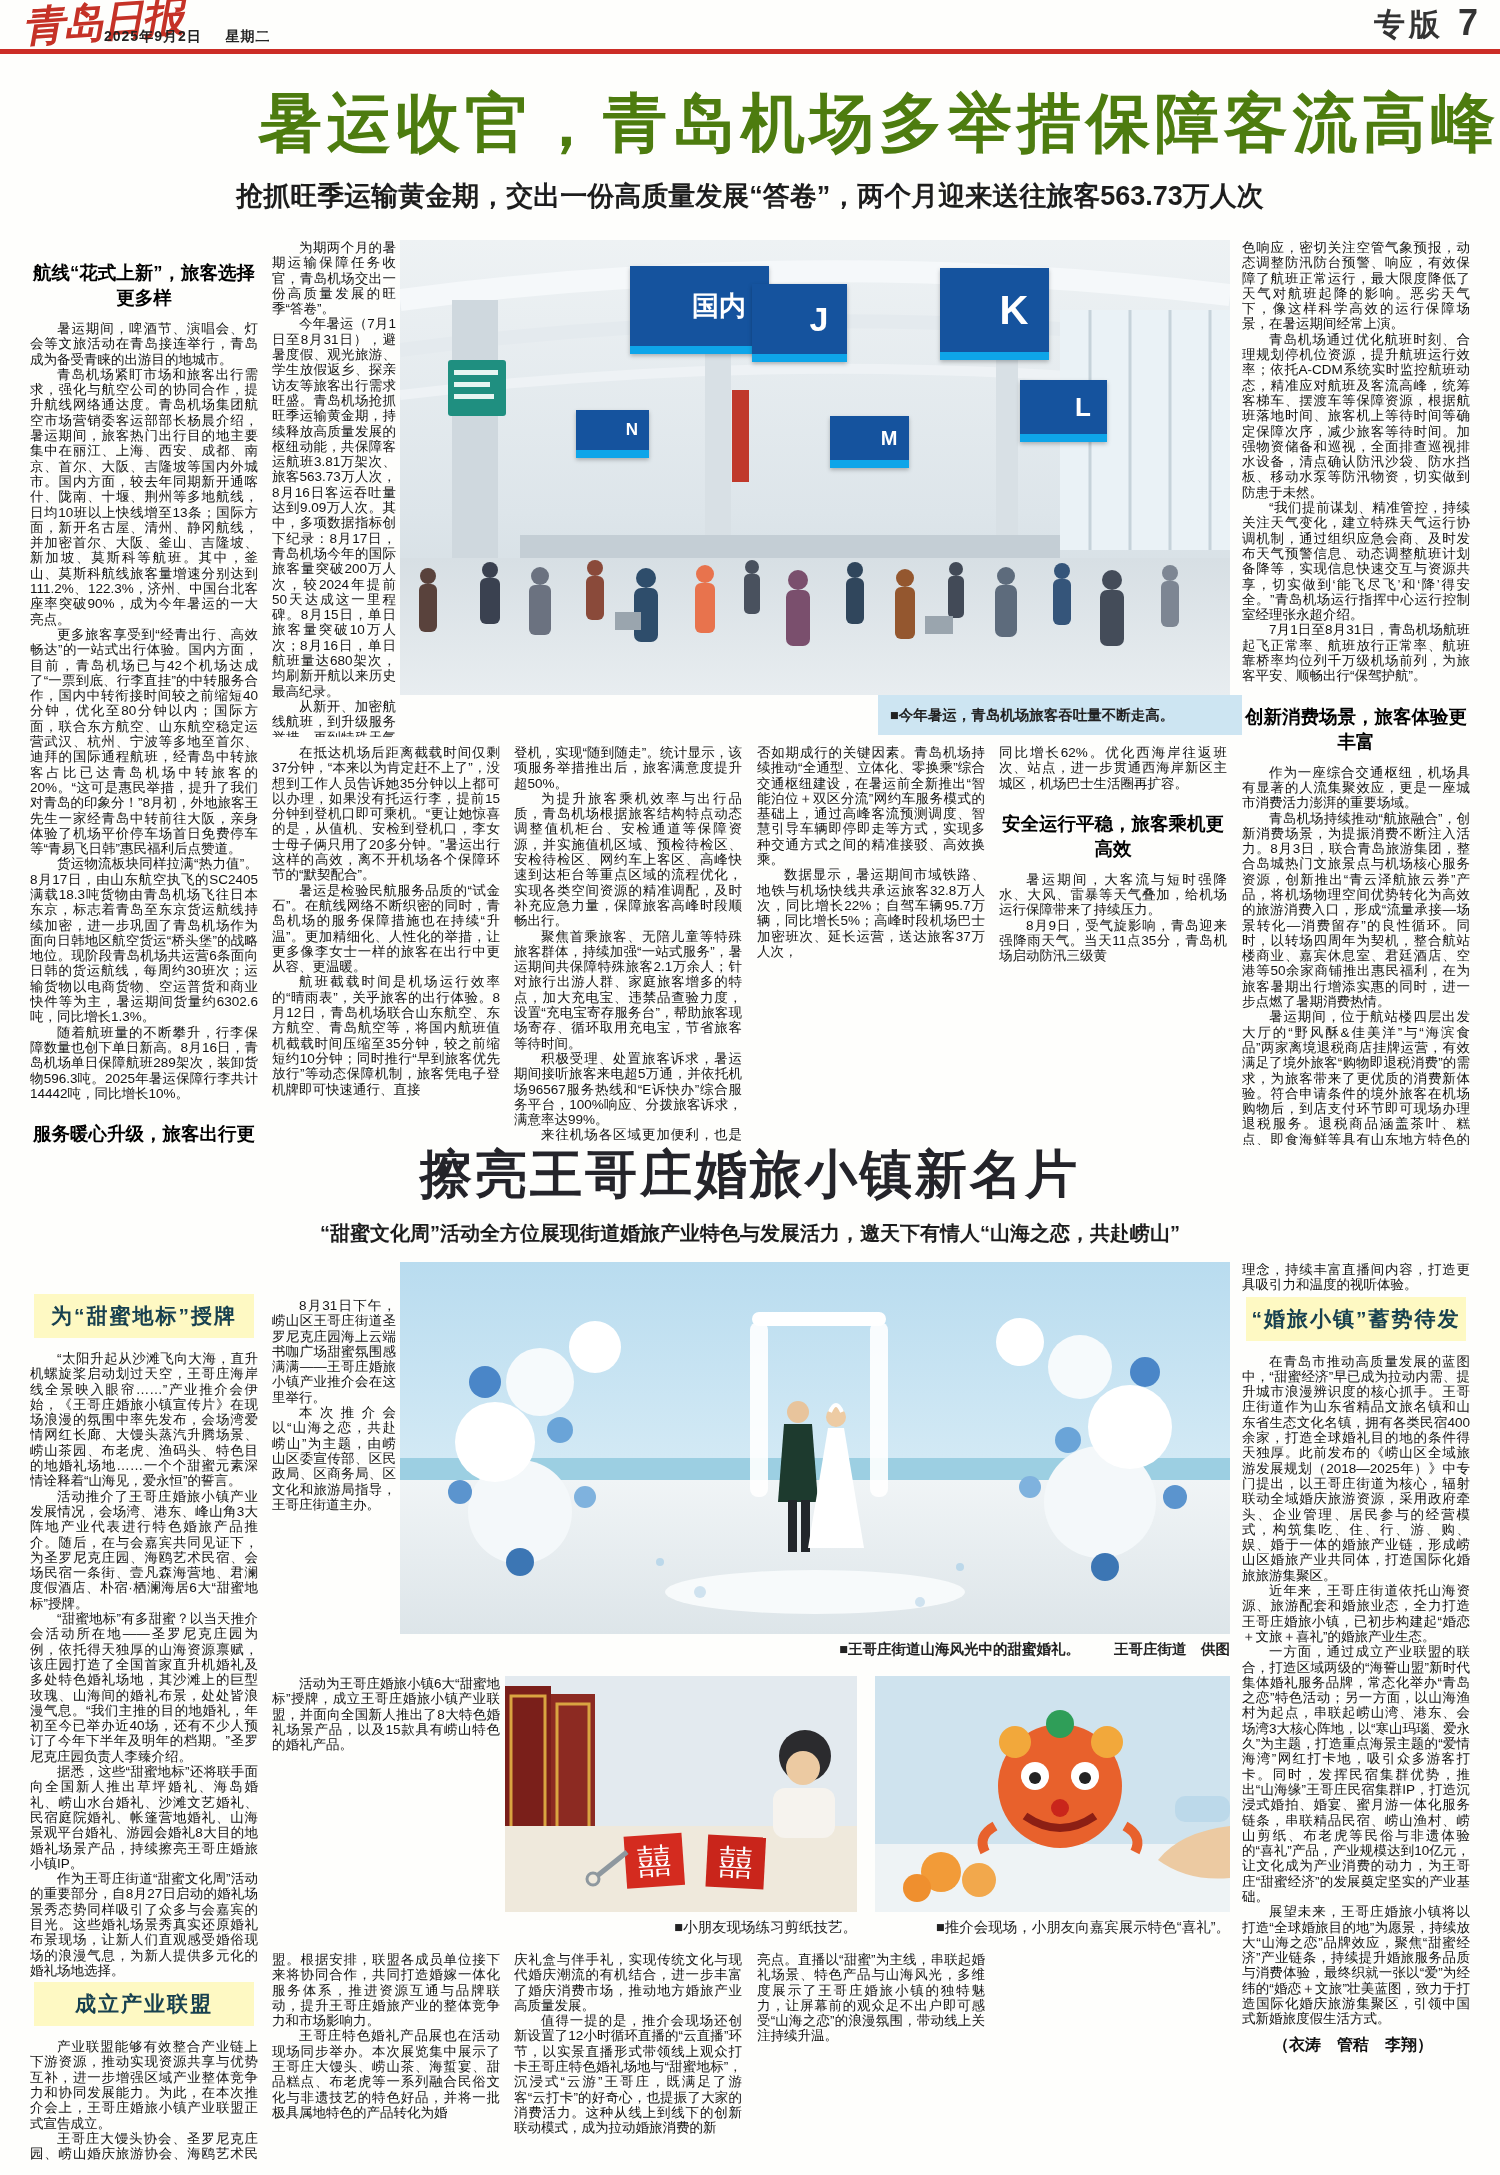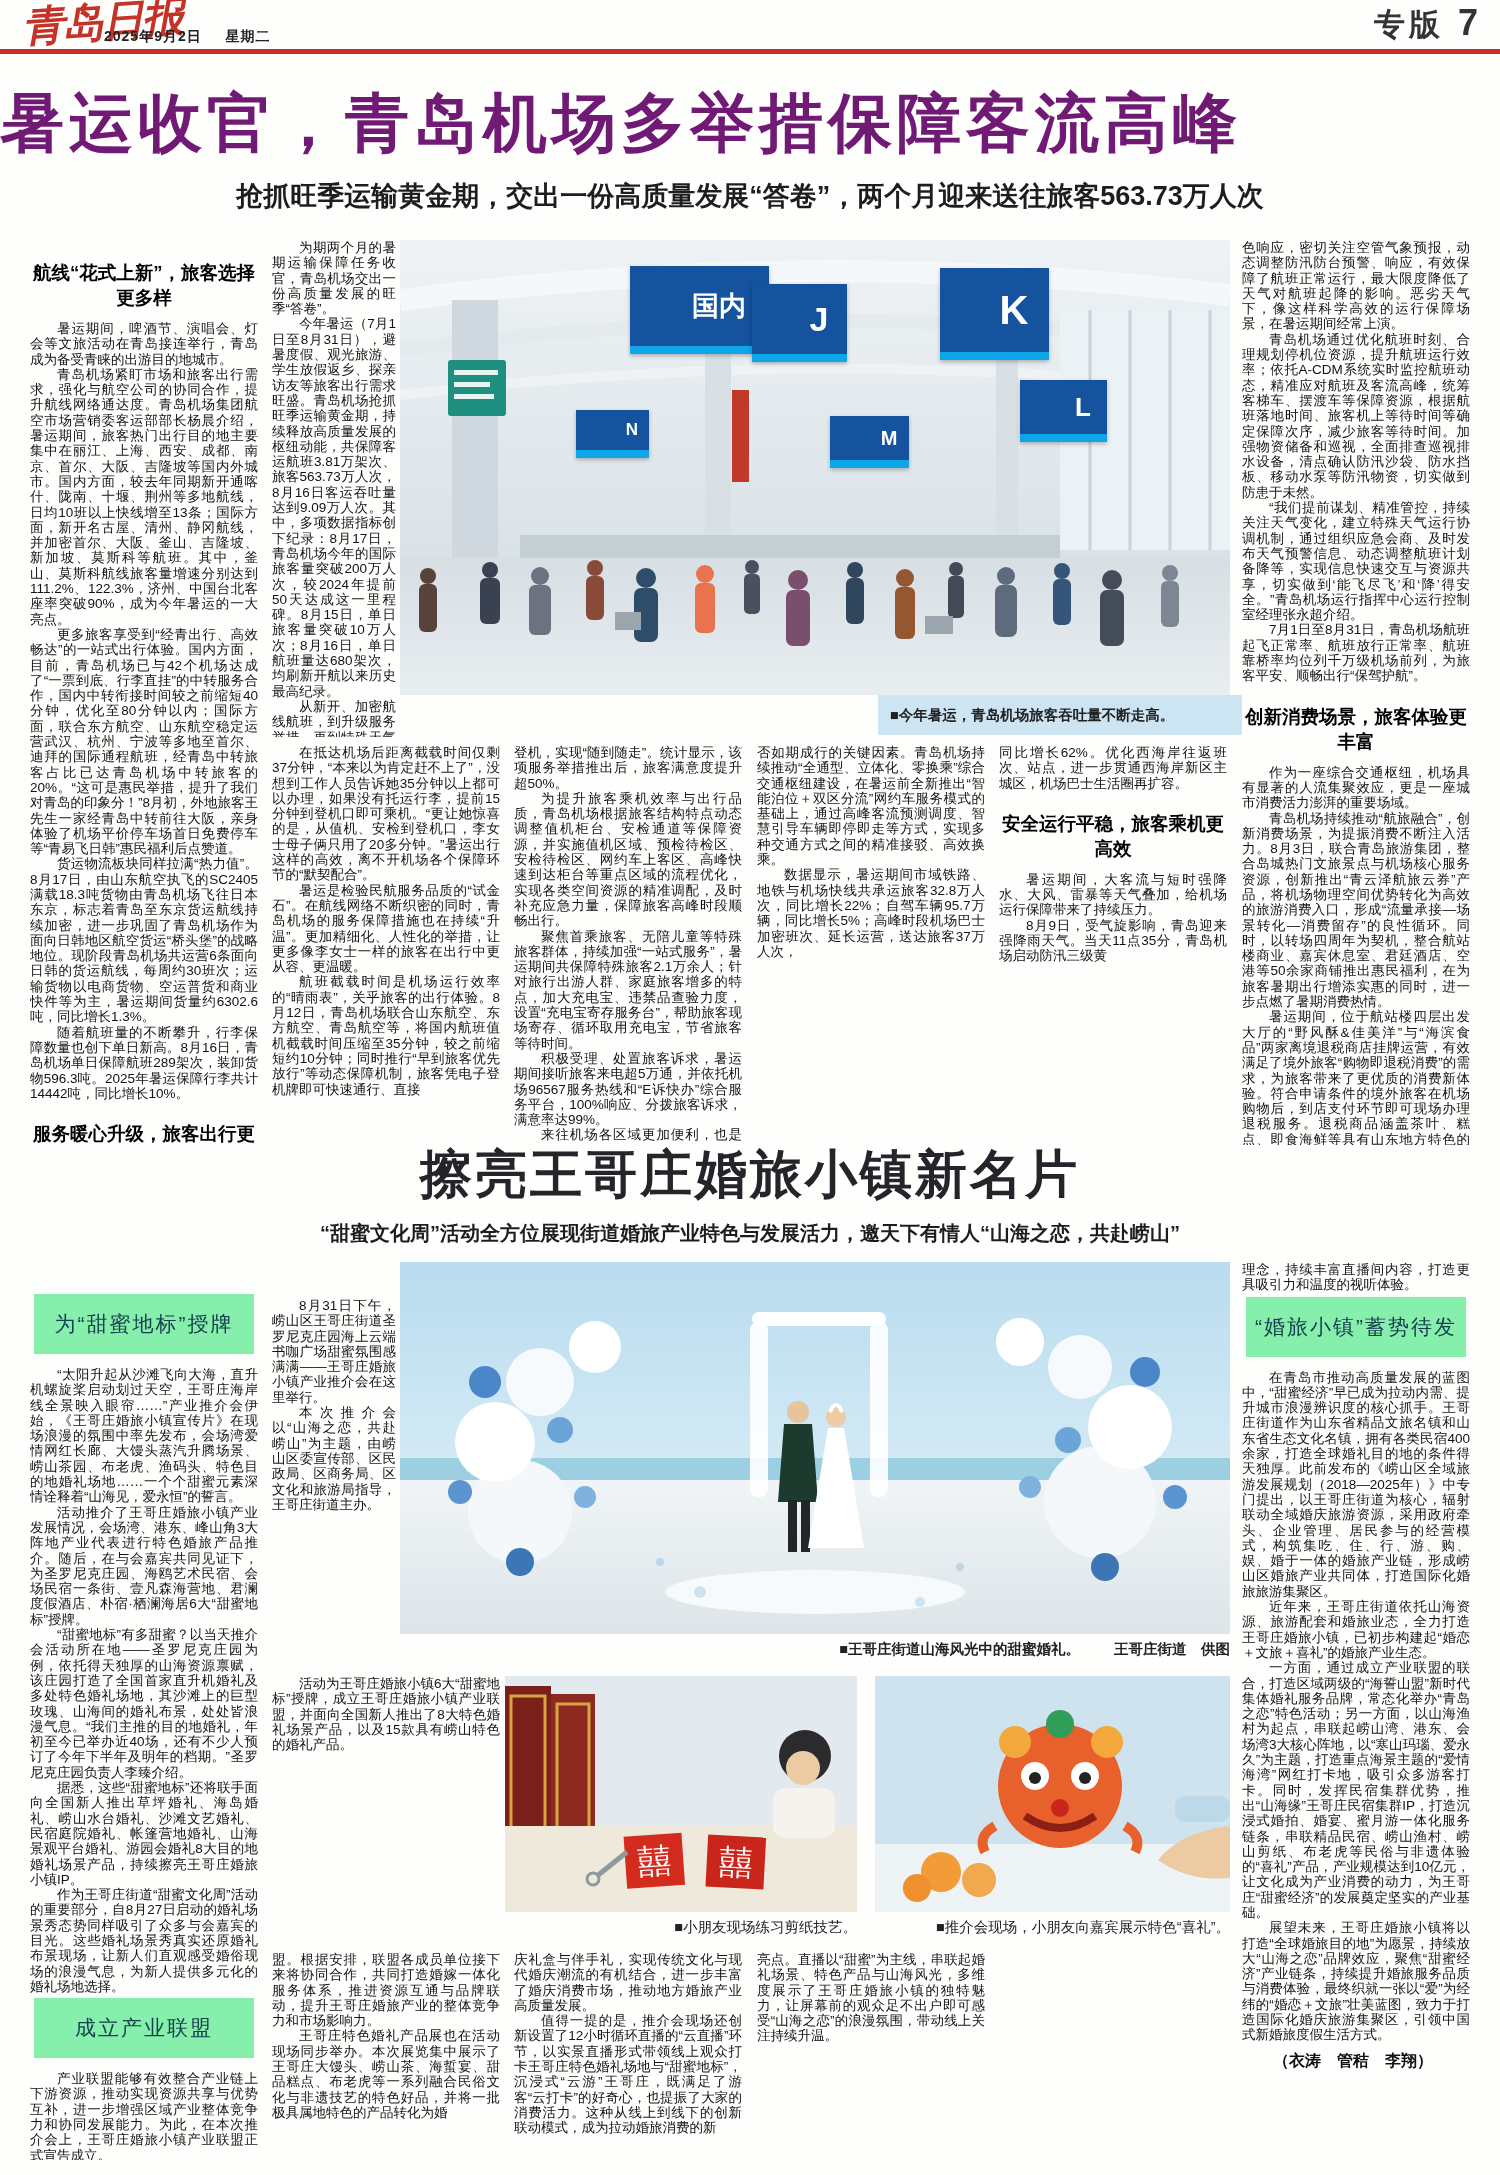--- a/index.html
+++ b/index.html
@@ -11,37 +11,37 @@
   .logo{left:22px;top:0px;font-family:"DejaVu Serif","Liberation Serif",serif;
         font-size:42px;font-weight:bold;font-style:italic;color:#c53227;transform:rotate(-4deg);
         letter-spacing:-2px;line-height:44px;}
   .date-line{left:104px;top:28px;font-size:14px;font-weight:bold;color:#222;letter-spacing:1px;}
   .edition{right:22px;top:2px;display:flex;align-items:baseline;gap:14px;}
   .edition .ed-label{font-size:31px;font-weight:bold;color:#333;letter-spacing:4px;}
   .edition .ed-num{font-size:36px;font-weight:bold;color:#333;}
   .red-rule{left:0;top:49px;width:1500px;height:5px;background:#cc2d26;}
 
   
-  .h1-main{left:0;top:80px;width:1500px;text-align:left;
+  .h1-main{left:0;top:80px;width:1500px;text-align:right;
         font-family:"Liberation Serif","DejaVu Serif",serif;font-size:64px;font-weight:900;
-        color:#701a75;letter-spacing:5px;}
+        color:#4d7c0f;letter-spacing:5px;}
   .h1-sub{left:0;top:178px;width:1500px;text-align:center;font-size:27px;font-weight:bold;color:#1d1d1d;}
   .h2-main{left:0;top:1140px;width:1500px;text-align:center;
         font-family:"Liberation Serif","DejaVu Serif",serif;font-size:52px;font-weight:900;
         color:#24242a;letter-spacing:3px;}
   .h2-sub{left:0;top:1220px;width:1500px;text-align:center;font-size:20px;font-weight:bold;color:#1d1d1d;}
 
   
   .body-text{overflow:hidden;}
   .body-text p{margin:0;text-indent:2em;font-size:13.5px;line-height:15.3px;
         text-align:justify;color:#121212;}
   .body-text p.cont{text-indent:0;}
   .sec-head{font-size:18.5px;font-weight:bold;text-align:center;color:#000;margin:20px 0 11px;}
-  .box-head{background:#86efac;color:#17404f;font-size:21px;font-weight:normal;text-align:center;
-        padding:16px 0;margin:4px 4px 13px;letter-spacing:2px;}
+  .box-head{background:#fef9c3;color:#17404f;font-size:21px;font-weight:bold;text-align:center;
+        padding:8px 0;margin:4px 4px 13px;letter-spacing:2px;}
   .byline{text-align:center;font-size:16px;font-weight:bold;margin-top:8px;padding-right:6px;}
 
   
   .photo{overflow:hidden;background:#dfe7ec;}
   .photo svg{display:block;}
   .cap-strip{background:#cde5f2;font-size:14.5px;font-weight:bold;color:#222;
         display:flex;align-items:center;padding-left:12px;}
   .cap-line{font-size:14.5px;font-weight:bold;color:#222;display:flex;justify-content:flex-end;gap:34px;}
   .cap-small{font-size:14.5px;font-weight:normal;color:#222;text-align:right;}
 

